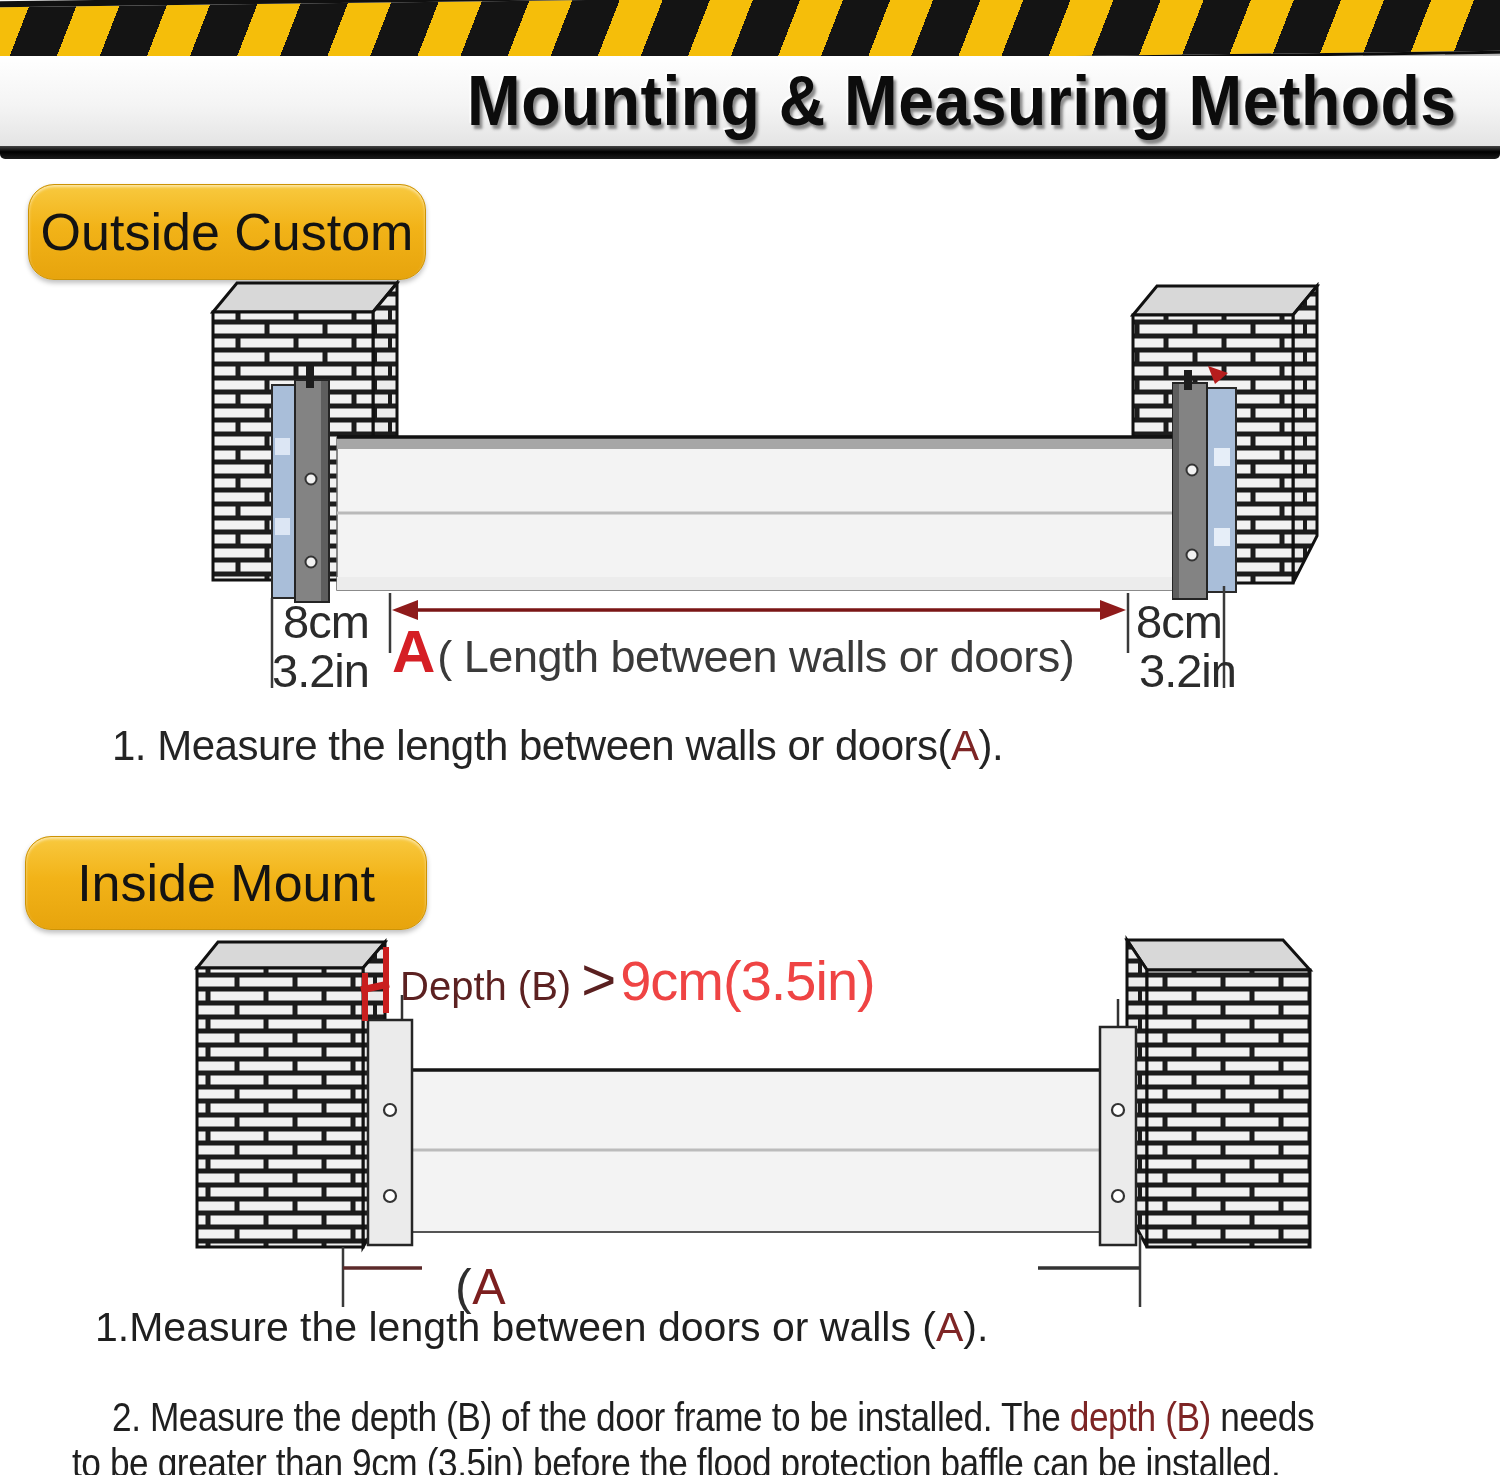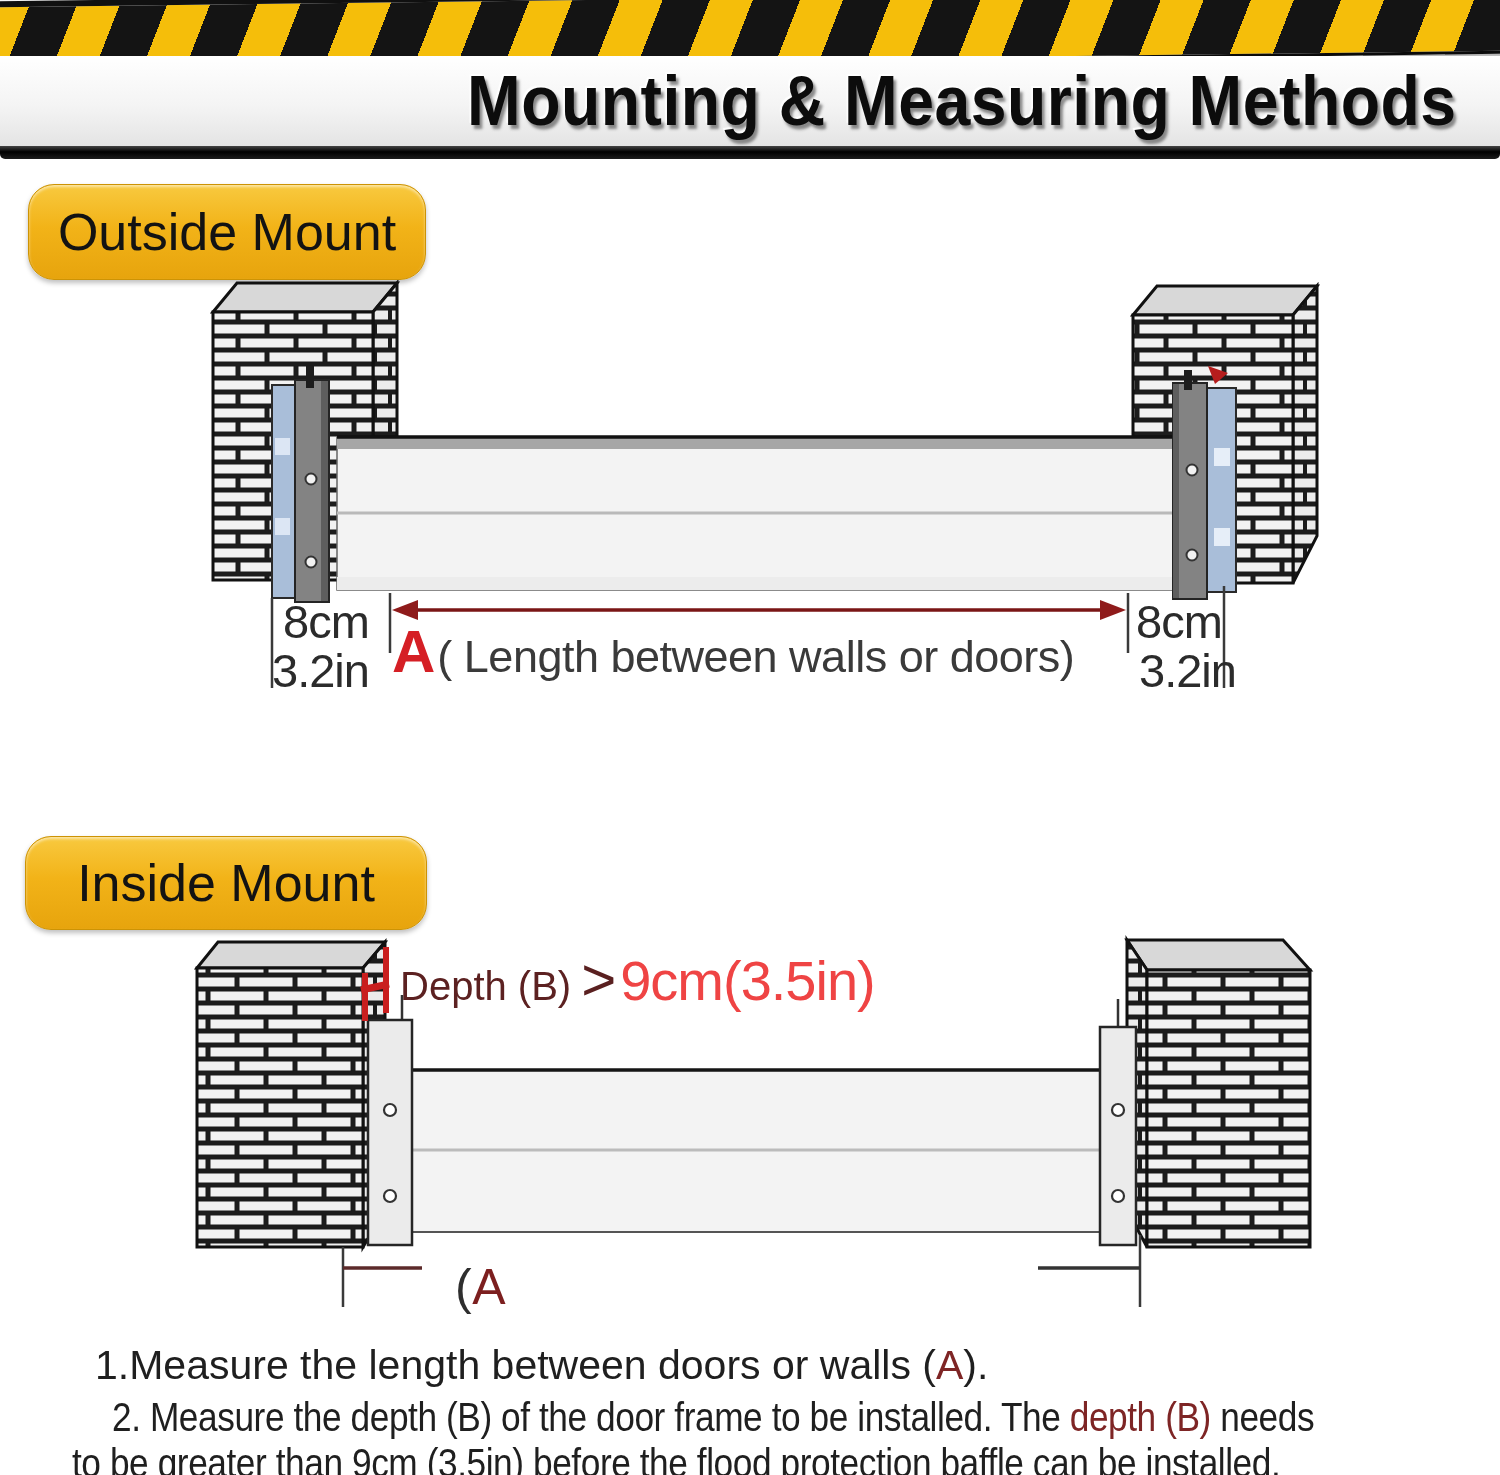--- a/index.html
+++ b/index.html
@@ -62,21 +62,21 @@
 </head>
 <body>
 
 <div class="tape"></div>
 <div class="title-band">
   <h1>Mounting &amp; Measuring Methods</h1>
 </div>
 <div class="divider"></div>
 
 <div class="pill outside">
-  <span>Outside Mount</span>
+  <span>Outside Custom</span>
 </div>
 
 <svg class="diagram" style="left:180px;top:280px" width="1160" height="428" viewBox="0 0 1160 428">
   <defs>
     <pattern id="brick" width="58" height="28" patternUnits="userSpaceOnUse">
       <rect width="58" height="28" fill="#1d1d1d"></rect>
       <g fill="#f2f2f2" stroke="#1b1b1b" stroke-width="2">
         <rect x="1.5" y="1.5" width="55" height="11"></rect>
         <rect x="-27.5" y="15.5" width="55" height="11"></rect>
         <rect x="30.5" y="15.5" width="55" height="11"></rect>
@@ -151,20 +151,23 @@
 <div class="overlay dim" style="left:283px;top:598px">8cm</div>
 <div class="overlay dim" style="left:272px;top:647px">3.2in</div>
 <div class="overlay dim" style="left:1136px;top:598px">8cm</div>
 <div class="overlay dim" style="left:1139px;top:647px">3.2in</div>
 <div class="overlay a-row" style="left:392px;top:622px">
   <span class="a-marker">A</span>
   <span class="a-label">( Length between walls or doors)</span>
 </div>
 
 <div class="steps" style="left:112px;top:722px">
+  <div class="line">
+    <span>1. Measure the length between walls or doors(</span><span class="red">A</span><span>).</span>
+  </div>
 </div>
 
 <div class="pill inside">
   <span>Inside Mount</span>
 </div>
 
 <svg class="diagram" style="left:150px;top:933px" width="1200" height="392" viewBox="0 0 1200 392">
 
   <g>
     <polygon points="47,35 68,9 235,9 213,35" fill="#d8d8d8" stroke="#111" stroke-width="3"></polygon>
@@ -215,21 +218,21 @@
   <span class="depth-pre">Depth (B) </span>
   <span class="depth-gt">&gt;</span>
   <span class="depth-val">9cm(3.5in)</span>
 </div>
 
 <div class="overlay span-row" style="left:455px;top:1262px">
   <span>(</span>
   <span class="mk">A</span>
 </div>
 
-<div class="bsteps" style="left:95px;top:1342px">
+<div class="bsteps" style="left:95px;top:1304px">
   <span>1.Measure the length between doors or walls (</span><span class="red">A</span><span>).</span>
 </div>
 <div class="bsteps condensed" style="left:112px;top:1394px">
   <span>2. Measure the depth (B) of the door frame to be installed. The </span><span class="red">depth (B)</span><span> needs</span>
 </div>
 <div class="bsteps condensed" style="left:72px;top:1440px">
   <span>to be greater than 9cm (3.5in) before the flood protection baffle can be installed.</span>
 </div>
 
 </body></html>

